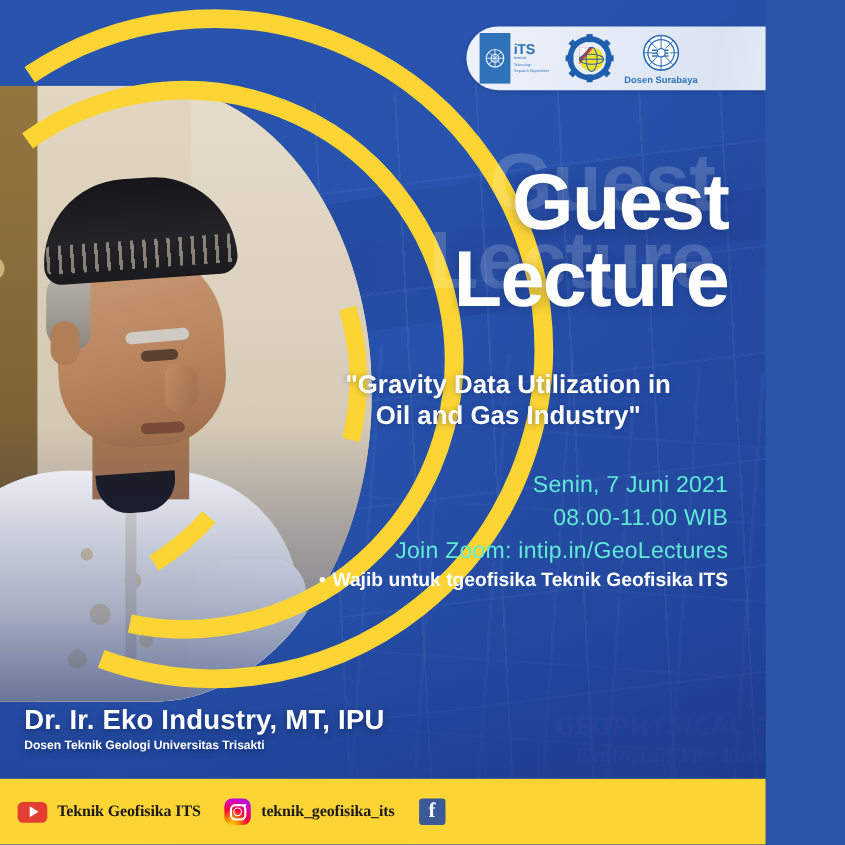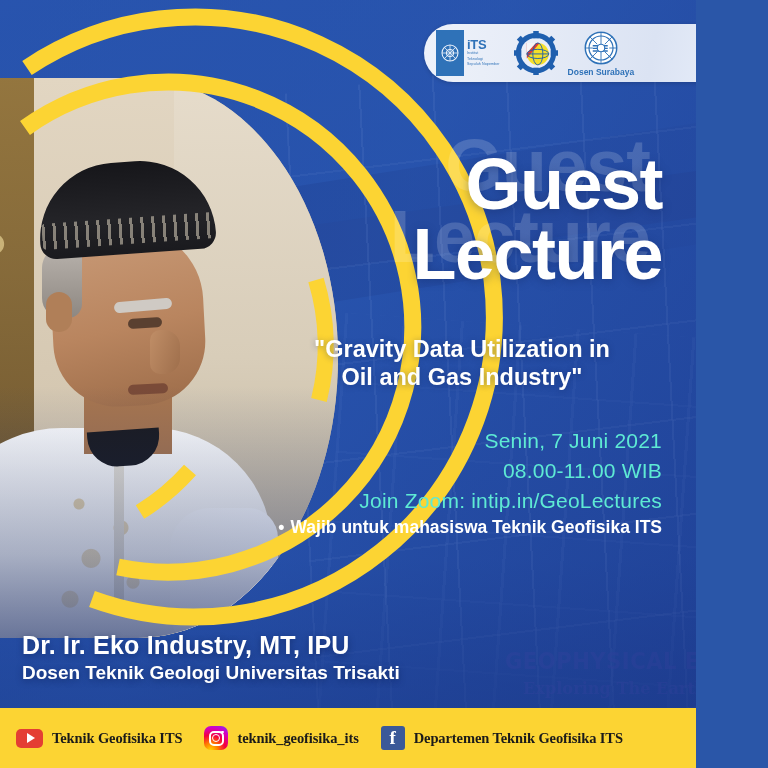--- a/index.html
+++ b/index.html
@@ -280,21 +280,21 @@
     font-size:17.5px; font-weight:600;
   }
   .note .dot { display:inline-block; margin-right:6px; }
 
   
   .speaker {
     position:absolute; left:22px; bottom:84px;
   }
   .sp-name { font-size:25px; font-weight:bold; color:#fff; letter-spacing:.2px;
              text-shadow:0 2px 6px rgba(10,28,80,.5); }
-  .sp-role { font-size:19px; font-weight:600; color:#fff; margin-top:2px;
+  .sp-role { font-size:11px; font-weight:600; color:#fff; margin-top:2px;
              text-shadow:0 2px 6px rgba(10,28,80,.5); }
 
   
   .footer {
     position:absolute; left:0; bottom:0; width:768px; height:60px;
     background:#fcd433;
     display:flex; align-items:center;
     padding-left:16px;
     gap:0;
   }
@@ -459,21 +459,21 @@
   </div>
 
   <div class="subtitle">"Gravity Data Utilization in
 Oil and Gas Industry"</div>
 
   <div class="details">Senin, 7 Juni 2021
 08.00-11.00 WIB
 Join Zoom: intip.in/GeoLectures</div>
 
   <div class="note">
-    <span class="dot">•</span><span>Wajib untuk mahasiswa Teknik Geofisika ITS</span>
+    <span class="dot">•</span><span>Wajib untuk tgeofisika Teknik Geofisika ITS</span>
   </div>
 
   <div class="speaker">
     <div class="sp-name">Dr. Ir. Eko Industry, MT, IPU</div>
     <div class="sp-role">Dosen Teknik Geologi Universitas Trisakti</div>
   </div>
 
   <div class="footer">
 
 
@@ -487,17 +487,16 @@
     <div class="fitem">
       <span class="ic-ig">
           <span class="sq"></span>
           <span class="dotx"></span>
         </span>
       <span class="flabel">teknik_geofisika_its</span>
     </div>
 
     <div class="fitem">
       <span class="ic-fb">f</span>
-      <span class="flabel">Departemen Teknik Geofisika ITS</span>
     </div>
   </div>
 
 </div>
 
 </body></html>

